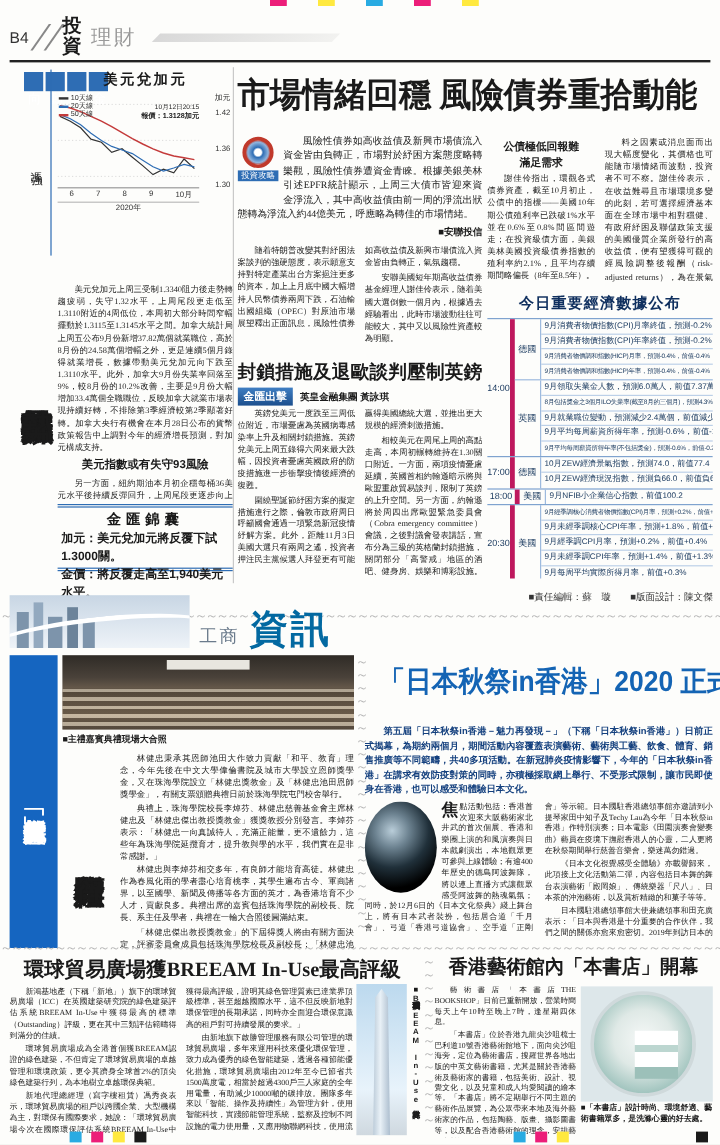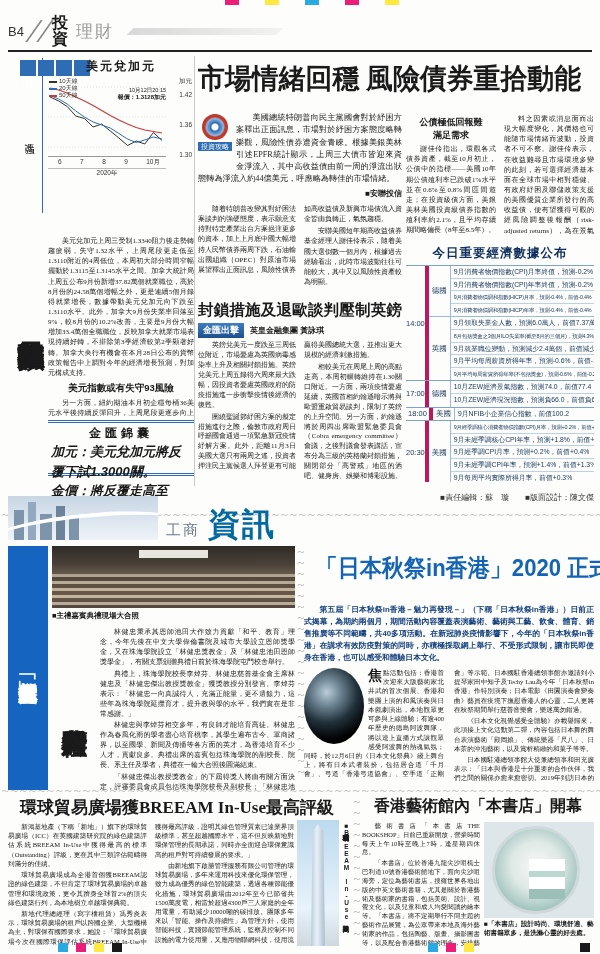--- a/index.html
+++ b/index.html
@@ -50,21 +50,21 @@
   .fx-gutter{position:absolute;left:120px;top:8px;width:26px;height:80px;font-size:6.5px;color:#333;}
   .fx-unit{position:absolute;top:-8px;right:2px;}
   .fx-ylab{position:absolute;right:2px;}
   .fx-x{display:flex;width:118px;justify-content:space-between;padding:1px 6px 0 10px;font-size:6.5px;color:#333;}
   .fx-year{width:118px;text-align:center;font-size:6.5px;color:#333;border-top:1px solid #bbb;margin-top:1px;}
   .fx-headline{position:absolute;left:11px;top:162px;width:36px;height:315px;font-size:27px;font-weight:bold;line-height:33px;text-align:center;}
   .fx-body{position:absolute;left:48px;top:236px;width:146px;height:180px;font-size:7px;line-height:1.45;overflow:hidden;}
   .fx-body .subhead{font-size:9.5px;margin:3px 0;}
   .fx-tips{position:absolute;left:48px;top:420px;width:146px;height:56px;border-top:3px double #2e6db4;border-bottom:3px double #2e6db4;padding:2px 3px;}
   .fx-tips-title{text-align:center;font-size:12px;font-weight:bold;letter-spacing:4px;}
-  .fx-tips-line{font-size:13px;font-weight:bold;line-height:1.5;font-family:"Liberation Sans",sans-serif;font-style:italic;}
+  .fx-tips-line{font-size:10px;font-weight:bold;line-height:1.5;font-family:"Liberation Sans",sans-serif;}
   .vdiv1{position:absolute;left:194px;top:56px;width:1px;height:430px;background:#c9c9c9;}
 
   
   .bonds-headline{position:absolute;left:198px;top:60px;width:396px;font-size:28px;font-weight:900;white-space:nowrap;
                   transform:scaleX(0.96);transform-origin:left;letter-spacing:0px;}
   .bonds-intro{position:absolute;left:198px;top:112px;width:204px;height:90px;font-size:8.2px;line-height:1.5;overflow:hidden;}
   .badge{float:left;width:34px;height:54px;margin:2px 4px 0 0;text-align:center;}
   .badge-circle{width:26px;height:26px;margin:0 auto;border-radius:50%;border:3px solid #c0392b;
                 background:radial-gradient(circle,#fff 0%,#fff 20%,#2e6db4 30%,#8fb4dd 60%,#c0392b 75%);}
   .badge-label{margin-top:2px;background:#2e6db4;color:#fff;font-size:7px;line-height:9px;font-family:"Liberation Sans",sans-serif;}
@@ -251,21 +251,21 @@
 
   <div class="vdiv1"></div>
 
   <h1 class="bonds-headline" style="margin:0;">市場情緒回穩 風險債券重拾動能</h1>
 
   <div class="bonds-intro">
     <div class="badge">
       <div class="badge-circle"></div>
       <div class="badge-label">投資攻略</div>
     </div>
-    <p>美國總統特朗普向民主黨國會對於紓困方案釋出正面訊息，市場對於紓困方案態度略轉樂觀，風險性債券遭資金青睞。根據美銀美林引述EPFR統計顯示，上周三大債市皆迎來資金淨流入，其中高收益債由前一周的淨流出狀態轉為淨流入約44億美元，呼應略為轉佳的市場情緒。</p>
+    <p>風險性債券如高收益債及新興市場債流入資金皆由負轉正，市場對於紓困方案態度略轉樂觀，風險性債券遭資金青睞。根據美銀美林引述EPFR統計顯示，上周三大債市皆迎來資金淨流入，其中高收益債由前一周的淨流出狀態轉為淨流入約44億美元，呼應略為轉佳的市場情緒。</p>
     <div class="byline">■安聯投信</div>
   </div>
 
   <div class="bonds-left">
     <p>隨着特朗普改變其對紓困法案談判的強硬態度，表示願意支持對特定產業出台方案挹注更多的資本，加上上月底中國大幅增持人民幣債券兩周下跌，石油輸出國組織（OPEC）對原油市場展望釋出正面訊息，風險性債券如高收益債及新興市場債流入資金皆由負轉正，氣氛趨穩。</p>
     <p>安聯美國短年期高收益債券基金經理人謝佳伶表示，隨着美國大選倒數一個月內，根據過去經驗看出，此時市場波動往往可能較大，其中又以風險性資產較為明顯。</p>
   </div>
 
   <div class="bonds-right">
     <div class="subhead">公債極低回報難滿足需求</div>

